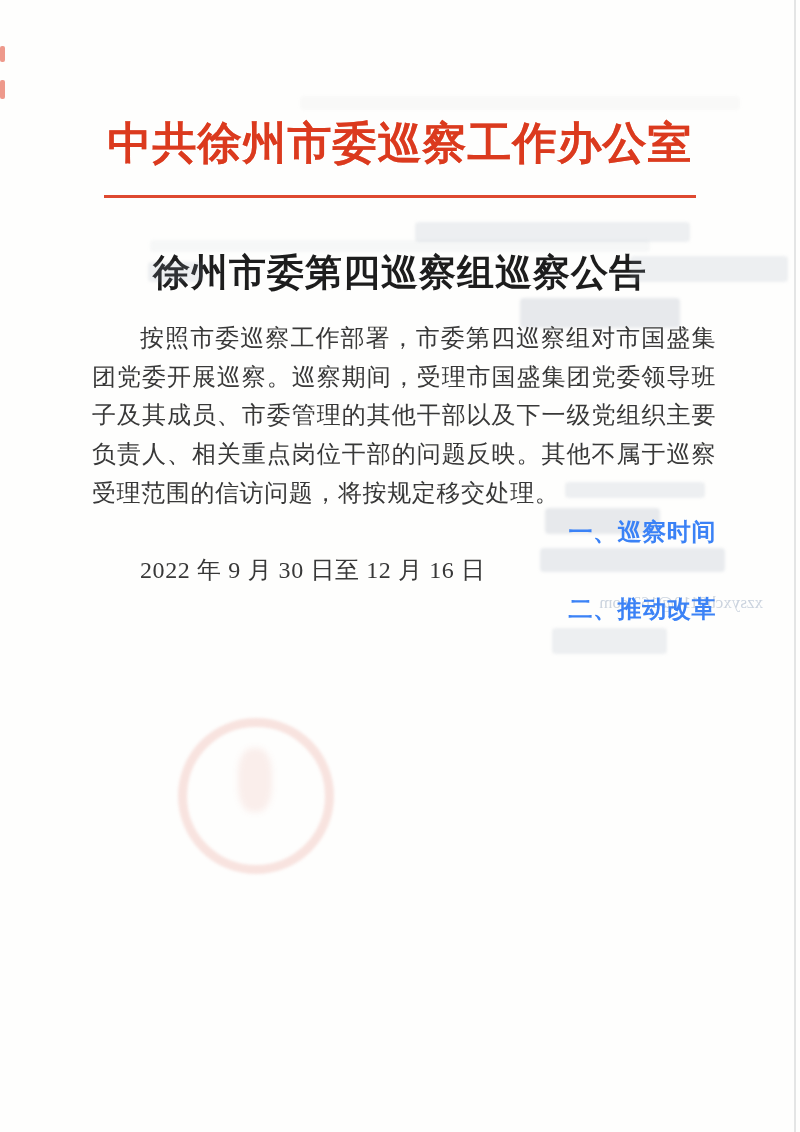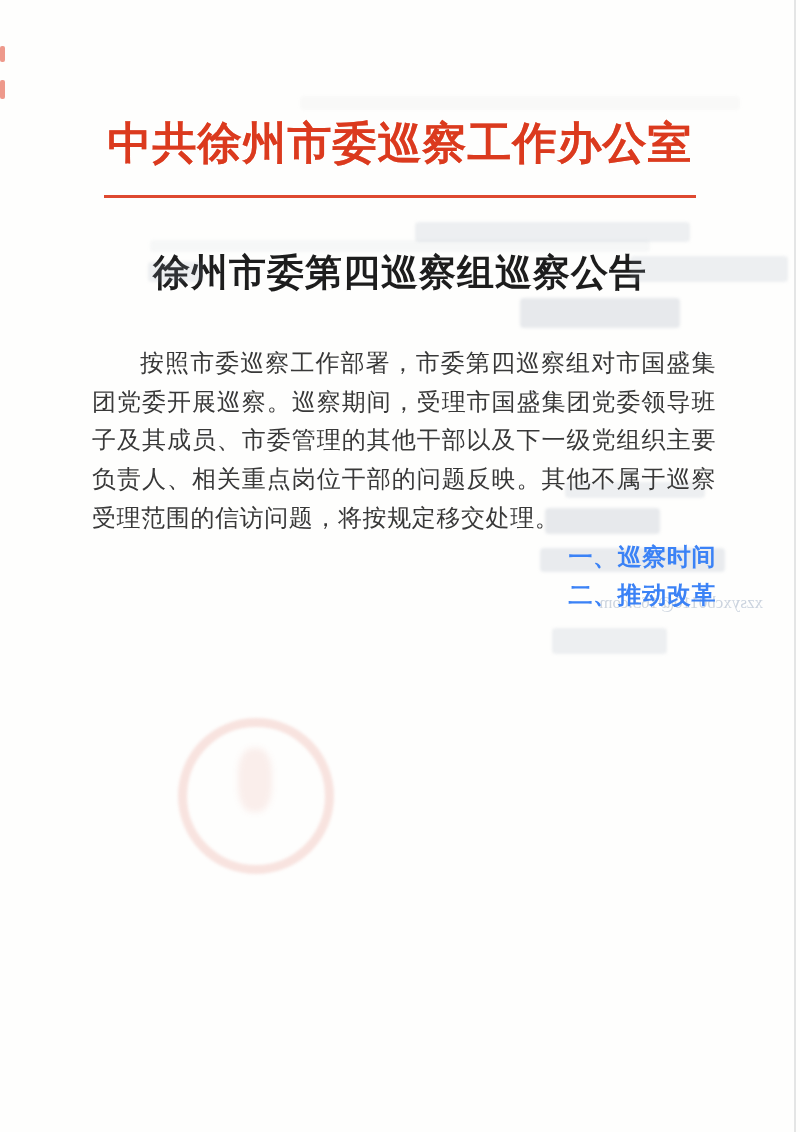--- a/index.html
+++ b/index.html
@@ -27,21 +27,21 @@
   }
   
   .doc-title{
     position:absolute;top:248px;left:0;width:100%;
     text-align:center;
     font-size:37px;font-weight:700;color:#1d1d1d;
     letter-spacing:1px;
   }
   
   .doc-body{
-    position:absolute;top:344px;left:92px;width:624px;
+    position:absolute;top:319px;left:92px;width:624px;
     font-size:24px;line-height:38.7px;letter-spacing:.6px;
     color:#383838;
     z-index:2;
   }
   .para{text-indent:2em;text-align:justify;margin:0;}
   .para.heading{
     font-family:"Liberation Sans","DejaVu Sans",sans-serif;
     font-weight:700;color:#3b82f6;text-align:right;
   }
   .para.plain{text-align:left;}
@@ -113,16 +113,17 @@
   <div class="artifact scan-edge"></div>
 
   <div class="letterhead">中共徐州市委巡察工作办公室</div>
   <div class="letterhead-rule"></div>
 
   <div class="doc-title">徐州市委第四巡察组巡察公告</div>
 
   <div class="doc-body">
       <p class="para body">按照市委巡察工作部署，市委第四巡察组对市国盛集团党委开展巡察。巡察期间，受理市国盛集团党委领导班子及其成员、市委管理的其他干部以及下一级党组织主要负责人、相关重点岗位干部的问题反映。其他不属于巡察受理范围的信访问题，将按规定移交处理。</p>
       <p class="para heading">一、巡察时间</p>
+      <p class="para plain">2022 年 9 月 30 日至 12 月 16 日</p>
       <p class="para heading">二、推动改革</p>
     </div>
 
 </div>
 
 </body></html>

